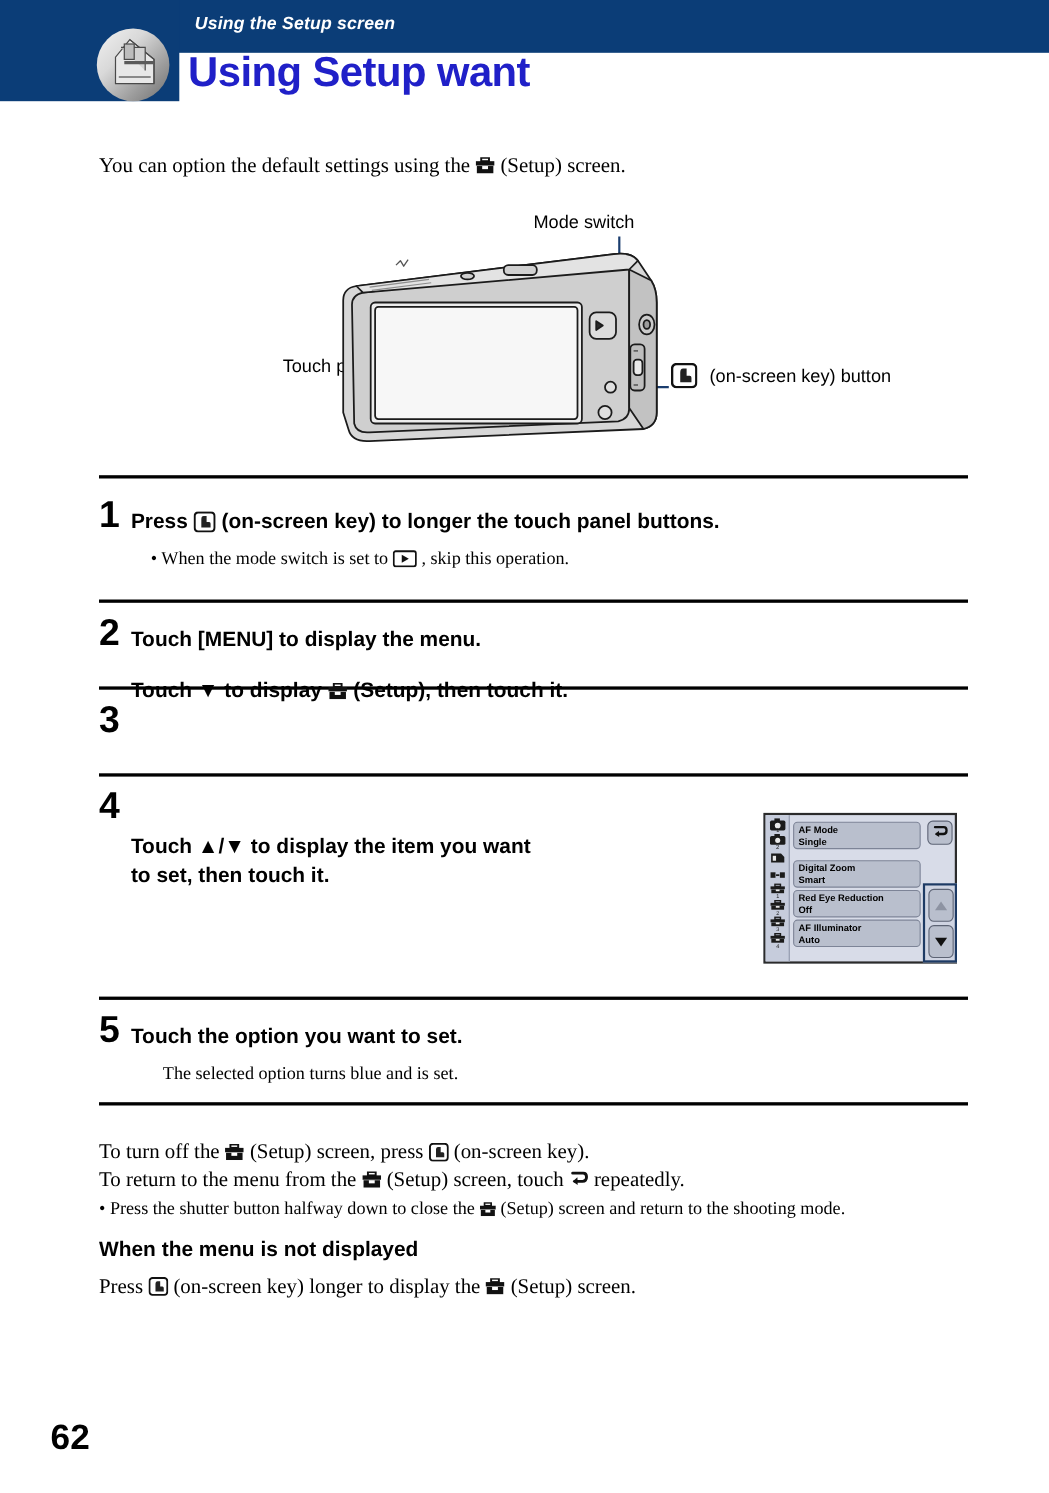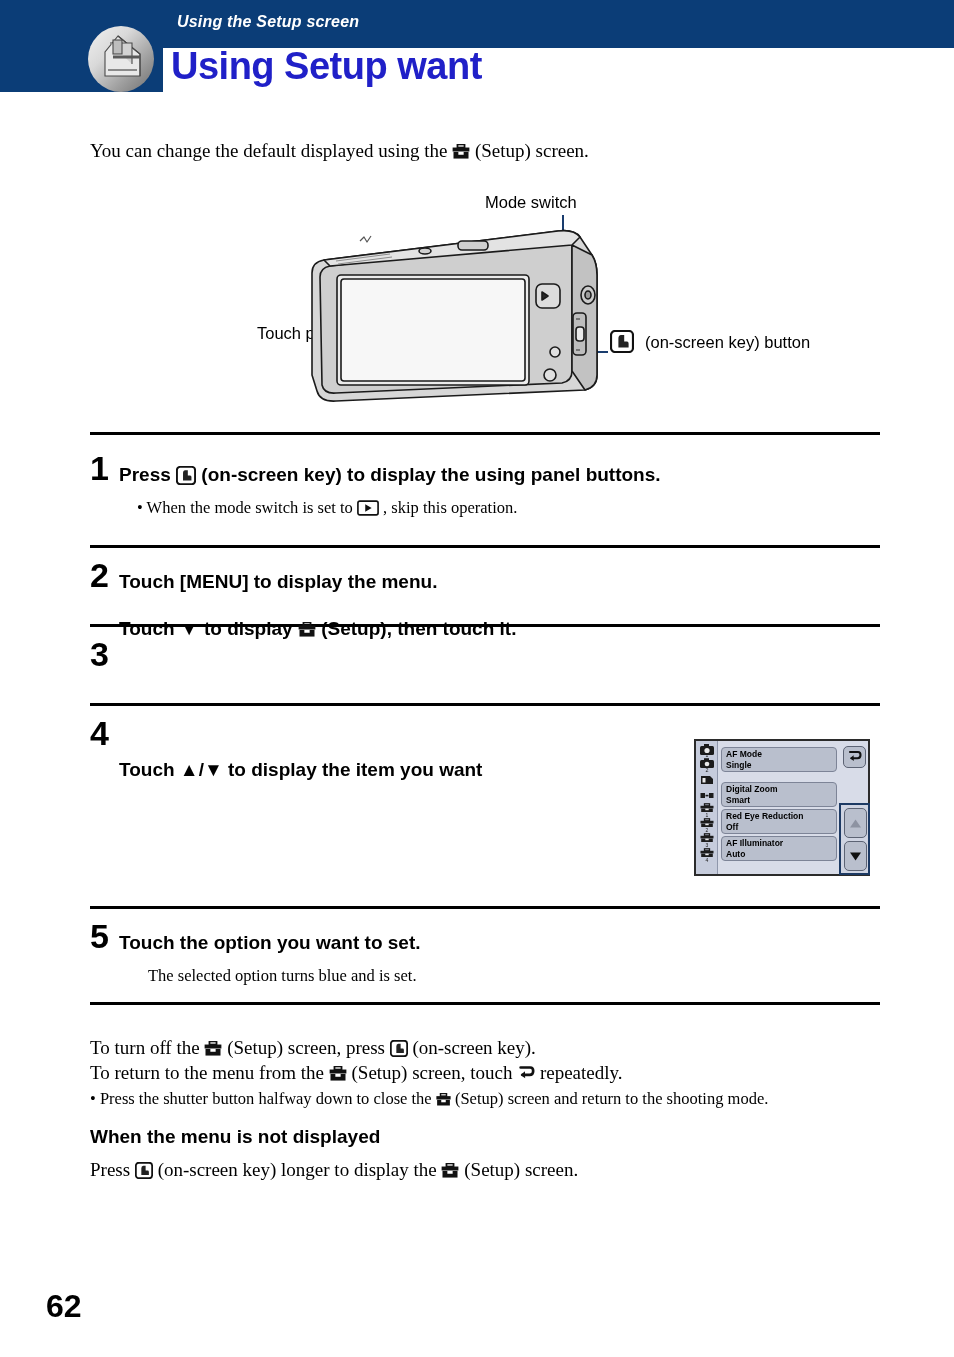--- a/index.html
+++ b/index.html
@@ -157,21 +157,21 @@
         <path d="M20 44 L49 44" stroke="#8a8a8a" stroke-width="2"></path>
       </g>
     </svg>
   </div>
 
   <div class="hdr-sub">Using the Setup screen</div>
   <div class="hdr-title">Using Setup want</div>
 </div>
 
 <div class="intro">
-  <span>You can change the default displayed using the</span>
+  <span>You can option the default settings using the</span>
   <svg class="icon ico-setup" viewBox="0 0 20 17">
     <rect x="6" y="0.5" width="8" height="3.5" fill="none" stroke="#111" stroke-width="2"></rect>
     <rect x="0.5" y="4" width="19" height="4.5" fill="#111"></rect>
     <rect x="1.5" y="9" width="17" height="7.5" fill="#111"></rect>
     <rect x="7" y="9" width="6" height="3.2" fill="#fff"></rect>
   </svg>
   <span>(Setup) screen.</span>
 </div>
 
 <div class="diagram">
@@ -238,21 +238,21 @@
 
 <div class="rule" style="top:432px;"></div>
 
 <div class="step-num" style="left:90px; top:451px;">1</div>
 <div class="step-head" style="left:119px; top:462px;">
   <span>Press</span>
   <svg class="icon ico-onkey" viewBox="0 0 24 23">
     <rect x="1" y="1" width="22" height="21" rx="4" fill="#fff" stroke="#111" stroke-width="2.4"></rect>
     <path d="M11 5 L14.2 5 L14.2 11.5 L17 11.5 Q18.6 11.5 18.6 13.4 L18.6 17.6 L8.4 17.6 L8.4 8.6 Q8.4 5 11 5 Z" fill="#222"></path>
   </svg>
-  <span>(on-screen key) to display the using panel buttons.</span>
+  <span>(on-screen key) to longer the touch panel buttons.</span>
 </div>
 <div class="step-note" style="left:137px; top:498px;">
   <span>•</span>
   <span>When the mode switch is set to</span>
   <svg class="icon ico-play" viewBox="0 0 24 17">
     <rect x="1" y="1" width="22" height="15" rx="2" fill="#fff" stroke="#111" stroke-width="1.8"></rect>
     <path d="M9 4.5 L16 8.5 L9 12.5 z" fill="#111"></path>
   </svg>
   <span>, skip this operation.</span>
 </div>
@@ -274,20 +274,21 @@
     <rect x="7" y="9" width="6" height="3.2" fill="#fff"></rect>
   </svg>
   <span>(Setup), then touch it.</span>
 </div>
 
 <div class="rule" style="top:703px;"></div>
 
 <div class="step-num" style="left:90px; top:716px;">4</div>
 <div class="step-head" style="left:119px; top:757px;">
   <div>Touch ▲/▼ to display the item you want</div>
+  <div>to set, then touch it.</div>
 </div>
 
 <div class="menu-shot">
 
   <div class="ms-rail">
     <div class="ms-rail-ico">
       <svg width="16" height="14" viewBox="0 0 16 14">
         <rect x="1" y="3" width="14" height="9" rx="1.5" fill="#1b1b1b"></rect>
         <rect x="5" y="1" width="5" height="2.5" fill="#1b1b1b"></rect>
         <circle cx="8" cy="7.5" r="2.6" fill="#e9e9e9"></circle>

